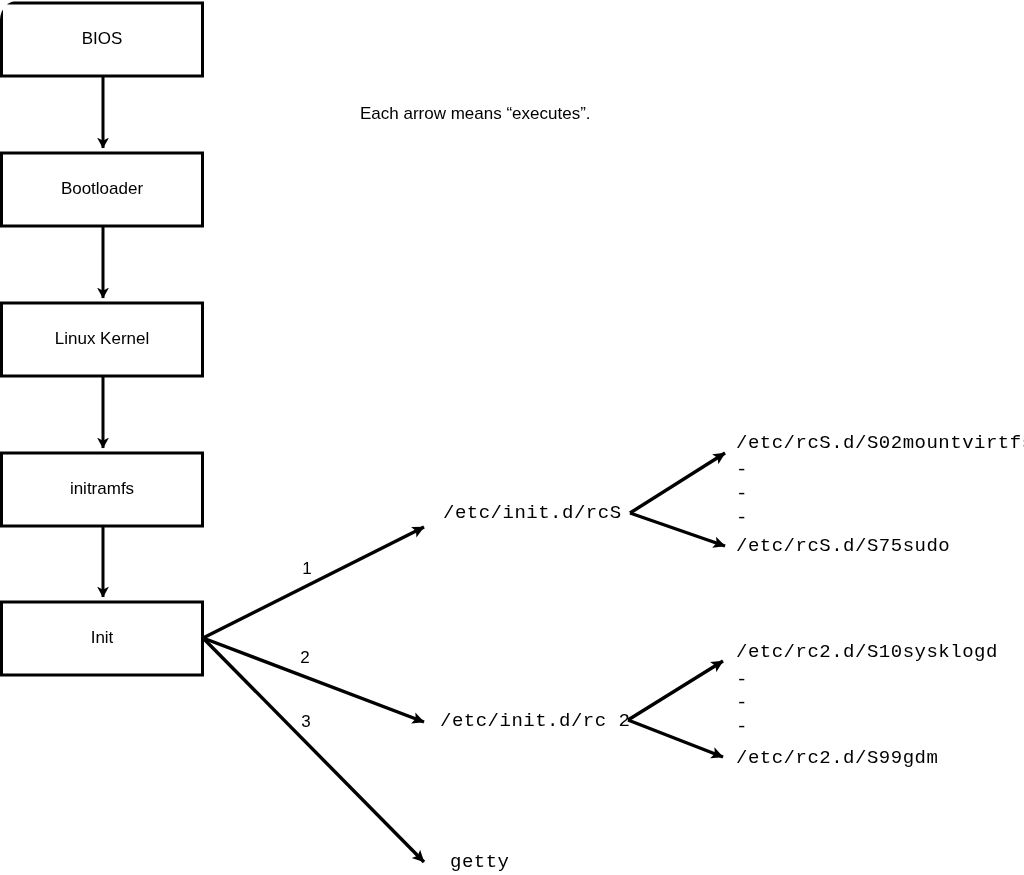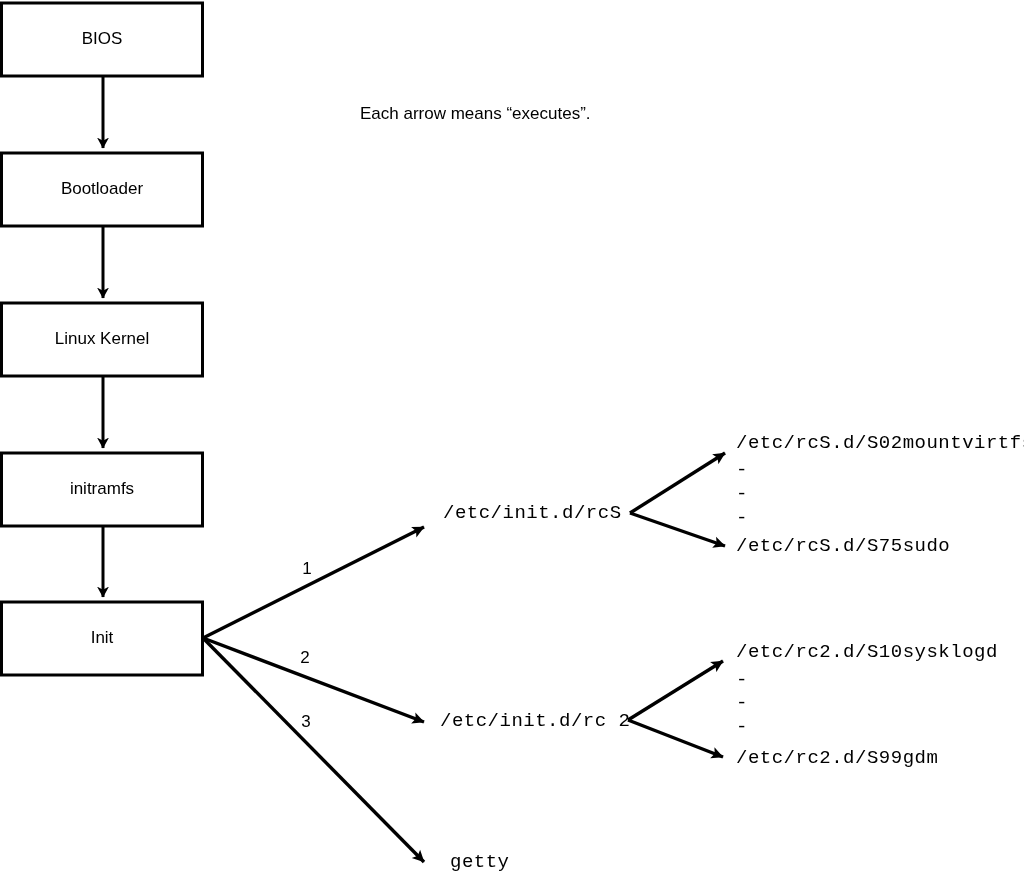--- a/index.html
+++ b/index.html
@@ -9,20 +9,21 @@
   }
   body {
     font-family: "Liberation Sans", sans-serif;
   }
   #canvas {
     position: relative;
     width: 1024px;
     height: 875px;
     background: #ffffff;
     overflow: hidden;
+    border-radius: 20px;
   }
   #diagram-svg {
     position: absolute;
     top: 0;
     left: 0;
     width: 1024px;
     height: 875px;
   }
   .box-label {
     font-family: "Liberation Sans", sans-serif;

